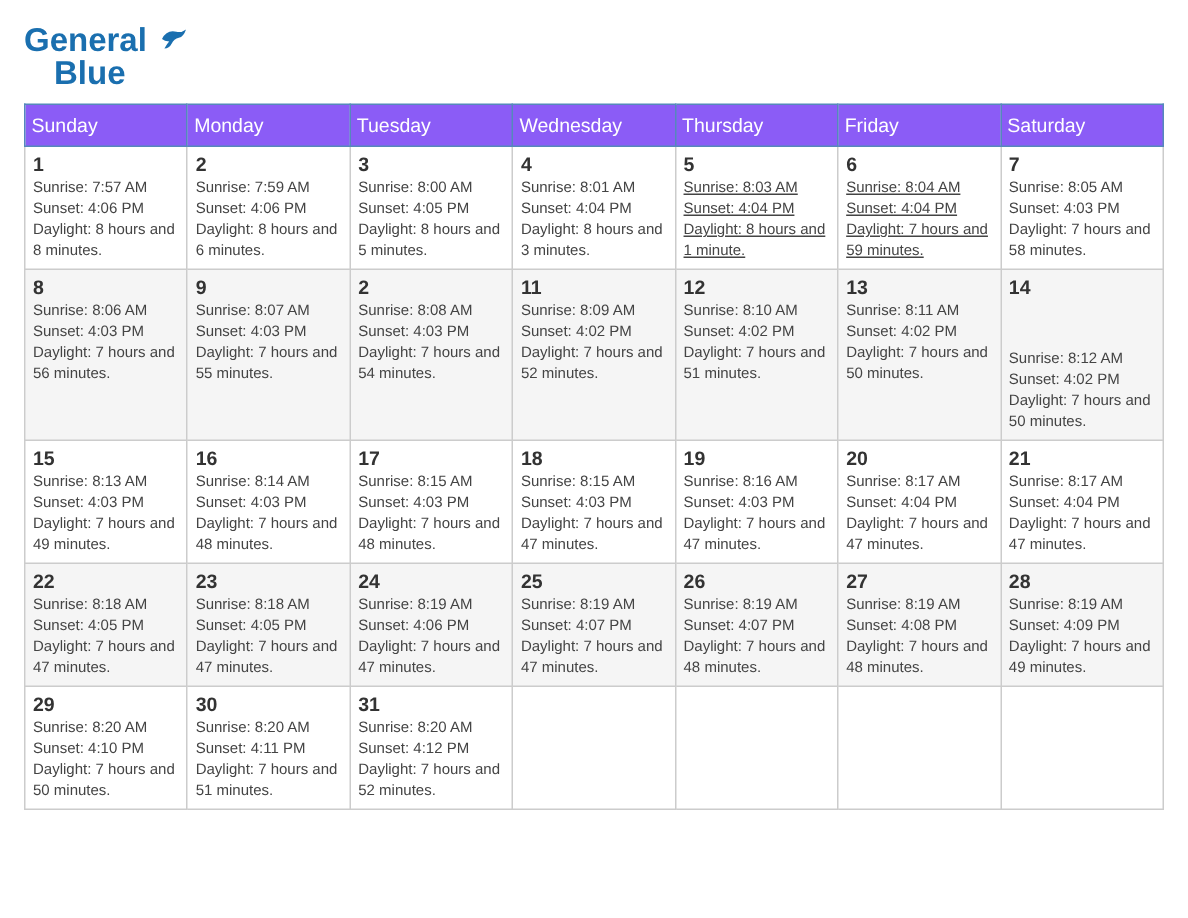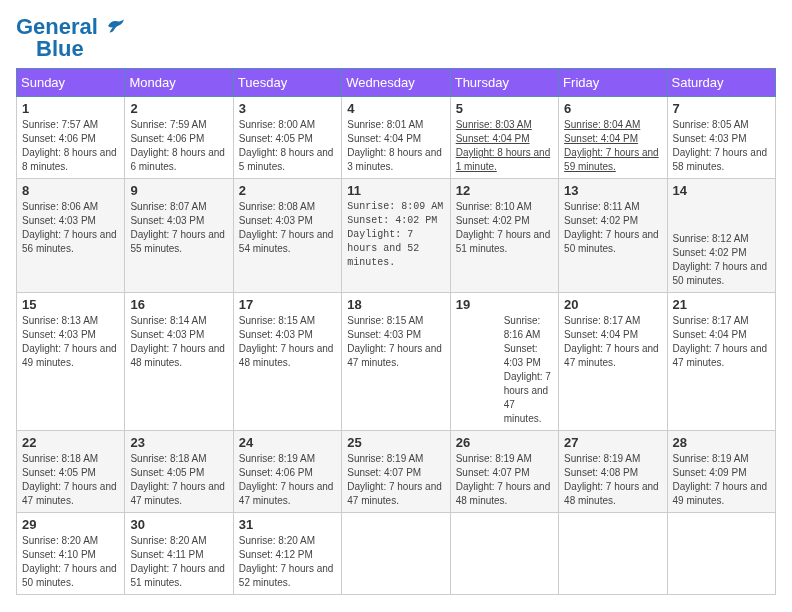--- a/index.html
+++ b/index.html
@@ -184,21 +184,21 @@
 Daylight: 7 hours and 55 minutes.</div>
         </td>
         <td>
           <span class="day-num">2</span>
           <div class="day-info" style="white-space: pre-line;">Sunrise: 8:08 AM
 Sunset: 4:03 PM
 Daylight: 7 hours and 54 minutes.</div>
         </td>
         <td>
           <span class="day-num">11</span>
-          <div class="day-info" style="white-space: pre-line; font-family: Liberation Mono, monospace;">Sunrise: 8:09 AM
+          <div class="day-info" style="white-space: pre-line;">Sunrise: 8:09 AM
 Sunset: 4:02 PM
 Daylight: 7 hours and 52 minutes.</div>
         </td>
         <td>
           <span class="day-num">12</span>
           <div class="day-info" style="white-space: pre-line;">Sunrise: 8:10 AM
 Sunset: 4:02 PM
 Daylight: 7 hours and 51 minutes.</div>
         </td>
         <td>
@@ -234,21 +234,21 @@
 Daylight: 7 hours and 48 minutes.</div>
         </td>
         <td>
           <span class="day-num">18</span>
           <div class="day-info" style="white-space: pre-line;">Sunrise: 8:15 AM
 Sunset: 4:03 PM
 Daylight: 7 hours and 47 minutes.</div>
         </td>
         <td>
           <span class="day-num">19</span>
-          <div class="day-info" style="white-space: pre-line; margin-left: 48px;">Sunrise: 8:16 AM
+          <div class="day-info" style="white-space: pre-line;">Sunrise: 8:16 AM
 Sunset: 4:03 PM
 Daylight: 7 hours and 47 minutes.</div>
         </td>
         <td>
           <span class="day-num">20</span>
           <div class="day-info" style="white-space: pre-line;">Sunrise: 8:17 AM
 Sunset: 4:04 PM
 Daylight: 7 hours and 47 minutes.</div>
         </td>
         <td>

